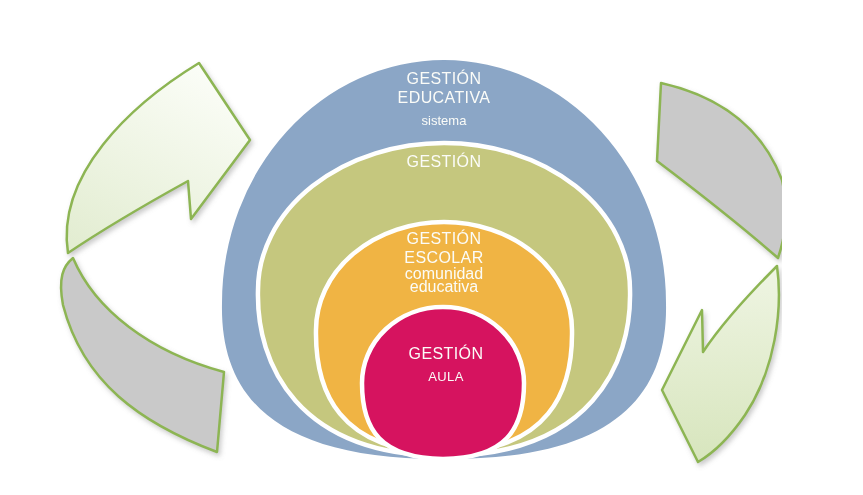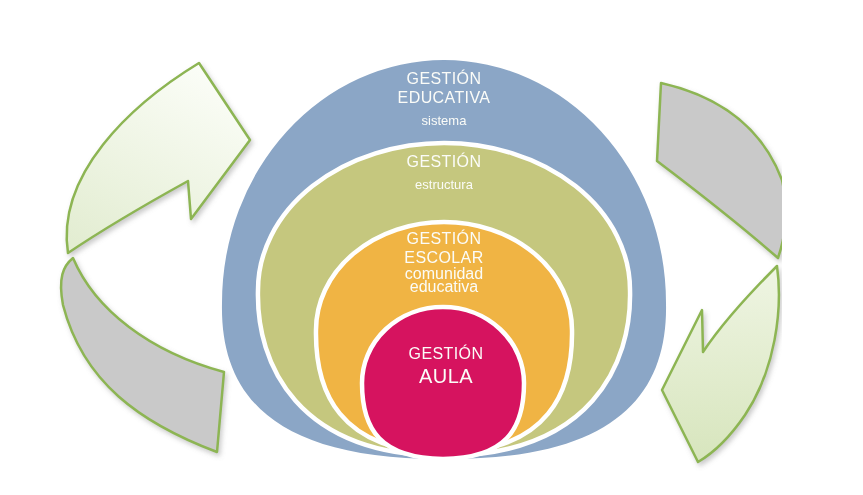--- a/index.html
+++ b/index.html
@@ -9,21 +9,21 @@
   }
   .stage svg{position:absolute;left:0;top:0;}
   .lbl{
     position:absolute;transform:translateX(-50%);text-align:center;
     color:#FBFCF8;white-space:nowrap;
   }
   .t{font-size:16px;line-height:19px;letter-spacing:0.4px;}
   .s{font-size:13px;line-height:15px;margin-top:6px;}
   .s2{font-size:16px;line-height:13px;}
   .s2:first-of-type{margin-top:8px;}
-  .aula{font-size:20px;line-height:17px;margin-top:5px;letter-spacing:0.4px;}
+  .aula{font-size:13px;line-height:17px;margin-top:5px;letter-spacing:0.4px;}
 </style>
 </head>
 <body>
 
 <div class="stage">
 
   <svg width="863" height="495" viewBox="0 0 863 495">
     <defs>
       <linearGradient id="gradL" x1="70%" y1="0%" x2="15%" y2="100%">
         <stop offset="0" stop-color="#FBFDF7"></stop>
@@ -55,21 +55,20 @@
   </svg>
 
   <div class="lbl" style="left:444px;top:69px">
     <div class="t">GESTIÓN</div>
     <div class="t">EDUCATIVA</div>
     <div class="s">sistema</div>
   </div>
 
   <div class="lbl" style="left:444px;top:152px">
     <div class="t">GESTIÓN</div>
-    <div class="s">estructura</div>
   </div>
 
   <div class="lbl" style="left:444px;top:229px">
     <div class="t">GESTIÓN</div>
     <div class="t">ESCOLAR</div>
     <div class="s2">comunidad</div>
     <div class="s2">educativa</div>
   </div>
 
   <div class="lbl" style="left:446px;top:344px">

